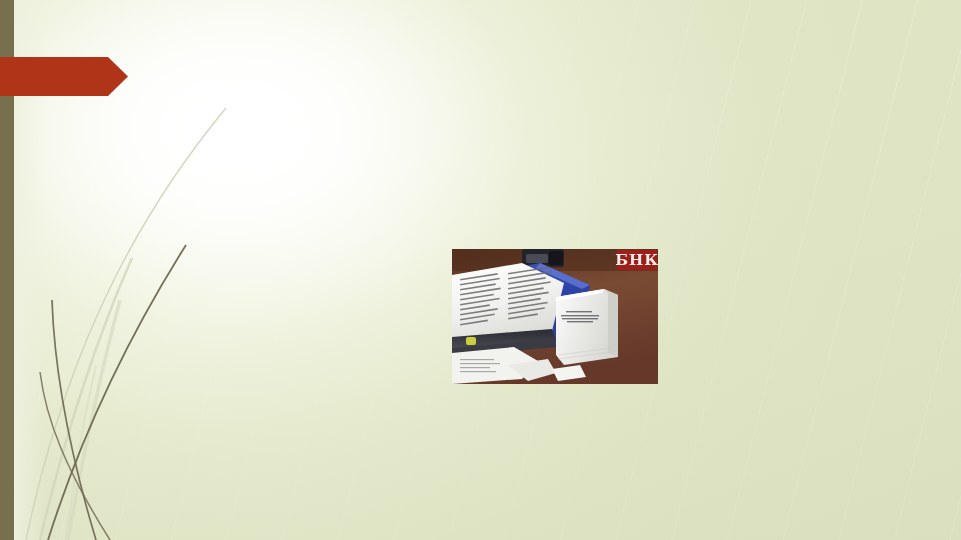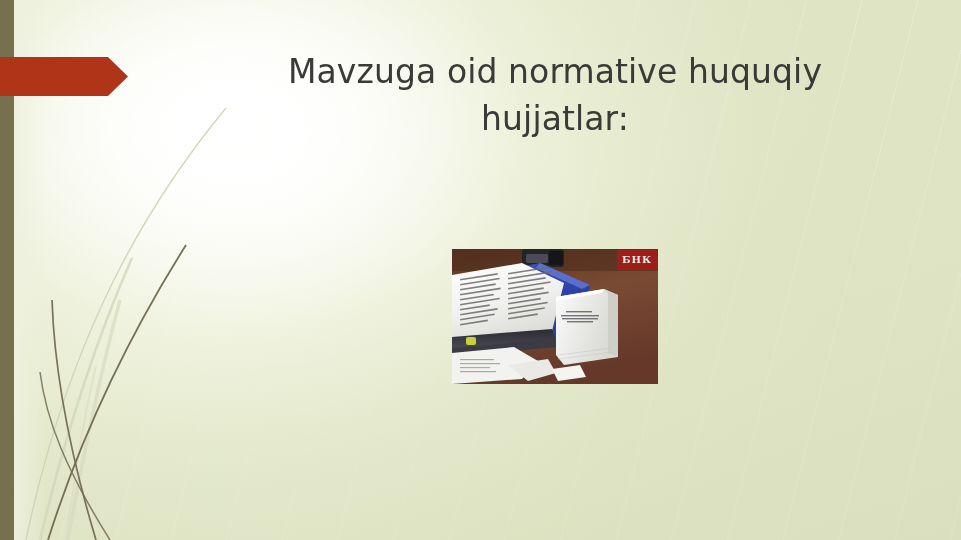--- a/index.html
+++ b/index.html
@@ -136,21 +136,21 @@
     top: 1px;
     width: 40px;
     height: 20px;
     background: #9c1f1a;
     display: flex;
     align-items: center;
     justify-content: center;
   }
   .watermark span {
     font-family: "DejaVu Serif", serif;
-    font-size: 10px;
+    font-size: 15px;
     font-weight: 700;
     color: #f2eceb;
     letter-spacing: 1px;
     line-height: 1;
   }
 </style>
 </head>
 <body>
 
 <div id="slide">
@@ -172,24 +172,20 @@
 
     <path d="M 186 245 C 140 318 86 420 48 540" stroke="#6e6750" stroke-width="1.8" fill="none" opacity="0.95"></path>
     <path d="M 52 300 C 54 360 66 440 96 540" stroke="#6b6450" stroke-width="1.7" fill="none" opacity="0.9"></path>
     <path d="M 40 372 C 46 420 66 470 110 540" stroke="#726b54" stroke-width="1.5" fill="none" opacity="0.85"></path>
   </svg>
 
   <svg class="arrow-banner" viewBox="0 0 128 39" preserveAspectRatio="none">
     <polygon points="0,0 108,0 128,19.5 108,39 0,39" fill="#b03418"></polygon>
   </svg>
 
-  <div class="title-block">
-    <div class="title-text">Mavzuga oid normative huquqiy
-hujjatlar:</div>
-  </div>
 
   <div class="photo">
     <svg width="206" height="135" viewBox="0 0 206 135">
       <defs>
         <linearGradient id="deskG" x1="0" y1="0" x2="0.3" y2="1">
           <stop offset="0%" stop-color="#5b3220"></stop>
           <stop offset="45%" stop-color="#7a4b33"></stop>
           <stop offset="100%" stop-color="#65382a"></stop>
         </linearGradient>
         <linearGradient id="blueG" x1="0" y1="0" x2="1" y2="1">

